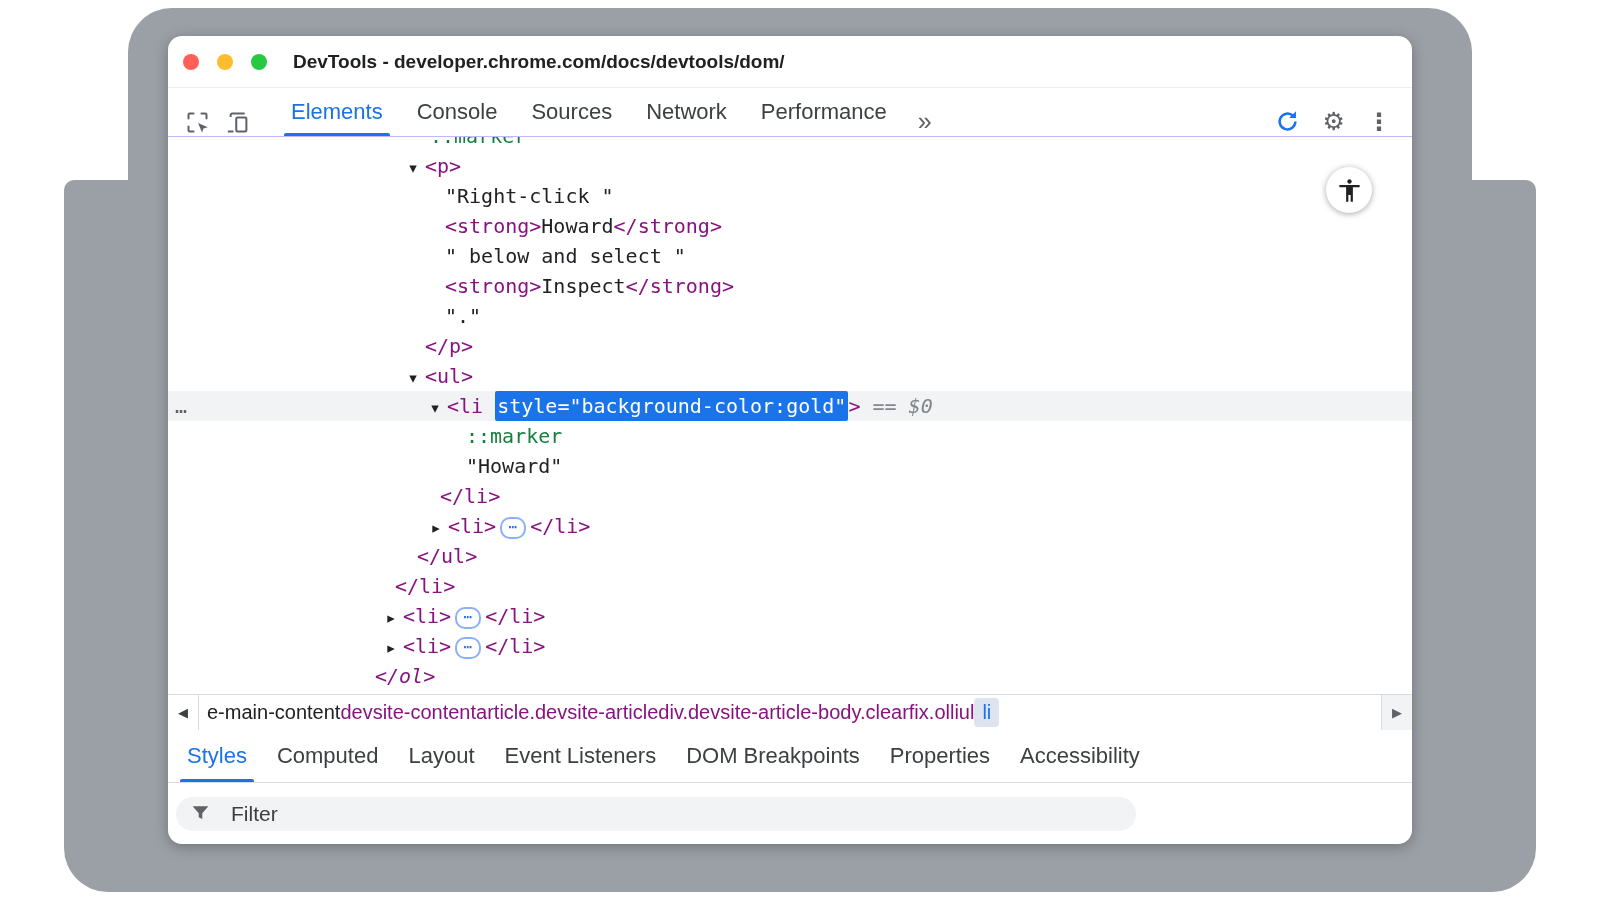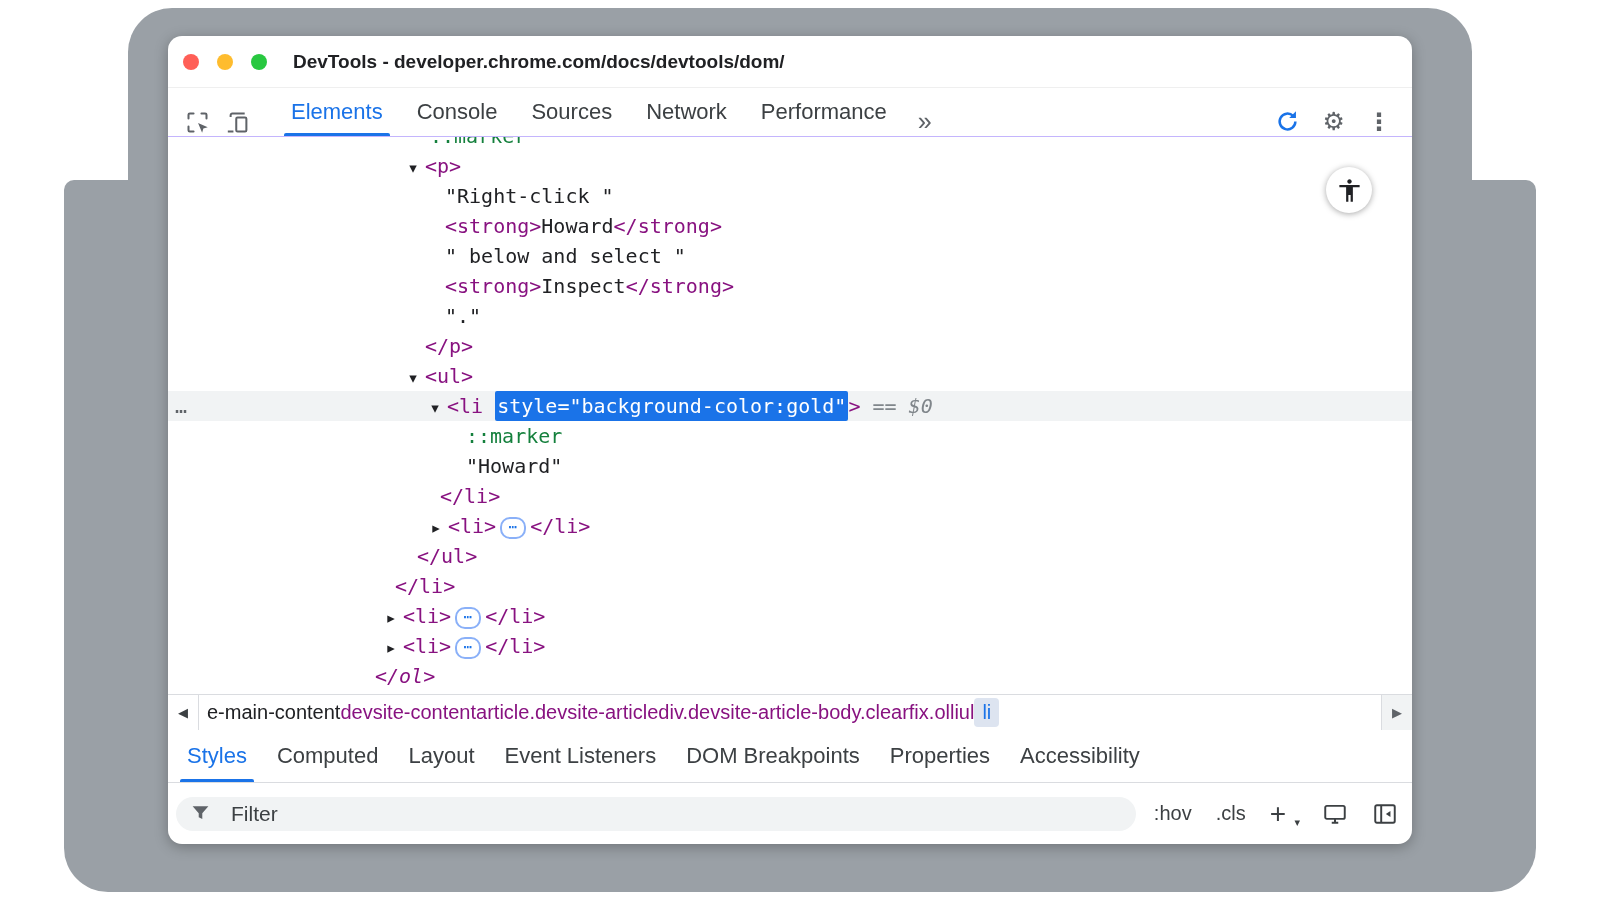--- a/index.html
+++ b/index.html
@@ -261,36 +261,15 @@
       </div>
     </div>
 
   <div class="filter-bar">
     <div class="filter-pill">
       <svg viewBox="0 0 20 20" width="21" height="21">
         <path fill="#5f6368" d="M2.5 3h15l-5.8 6.8v5.4l-3.4-1.7V9.8L2.5 3z"></path>
       </svg>
       <input class="filter-input" type="text" placeholder="Filter" style="">
     </div>
-    <div class="filter-right">
-      <span>:hov</span>
-      <span>.cls</span>
-      <span class="plus-btn">
-        <span>+</span>
-        <span class="plus-caret">▾</span>
-      </span>
-      <span class="icon-btn">
-        <svg viewBox="0 0 24 24" width="26" height="26" fill="none" stroke="#3c4043" stroke-width="1.8">
-          <rect x="3" y="4.5" width="18" height="12" rx="1.5"></rect>
-          <path d="M9 20h6M12 16.5V20"></path>
-        </svg>
-      </span>
-      <span class="icon-btn">
-        <svg viewBox="0 0 24 24" width="26" height="26">
-          <rect x="3" y="4" width="18" height="16" rx="1.5" fill="none" stroke="#3c4043" stroke-width="1.8"></rect>
-          <path d="M8.5 4v16" stroke="#3c4043" stroke-width="1.8"></path>
-          <path d="M17 9.2L12.8 12l4.2 2.8z" fill="#3c4043"></path>
-        </svg>
-      </span>
-    </div>
   </div>
 
 </div>
 
 </body></html>

